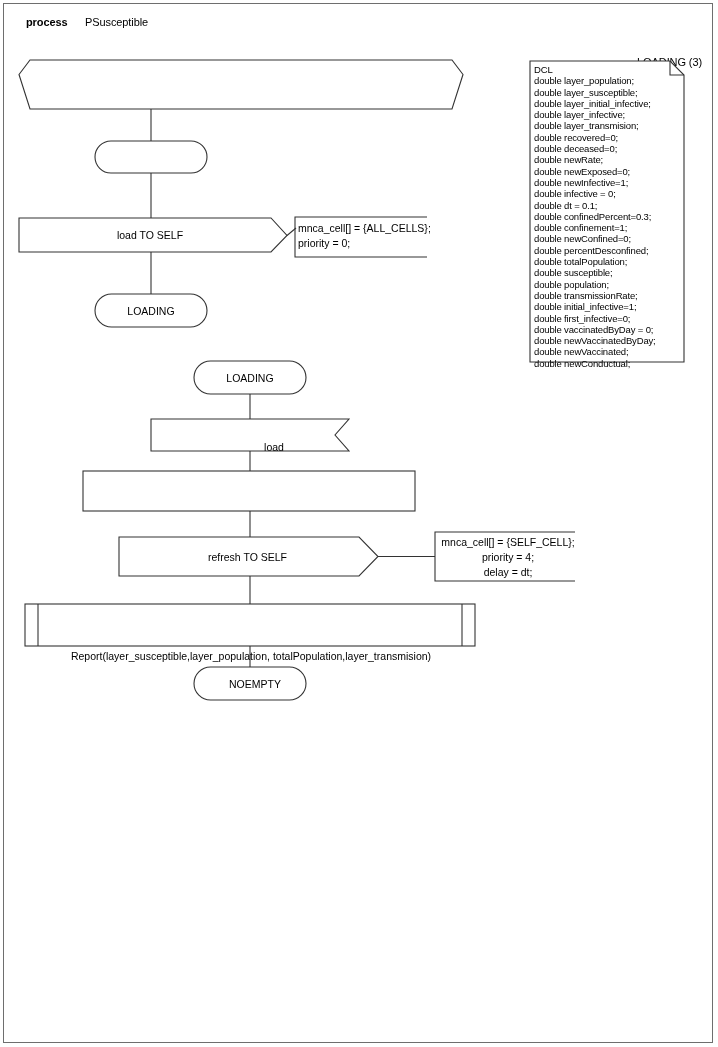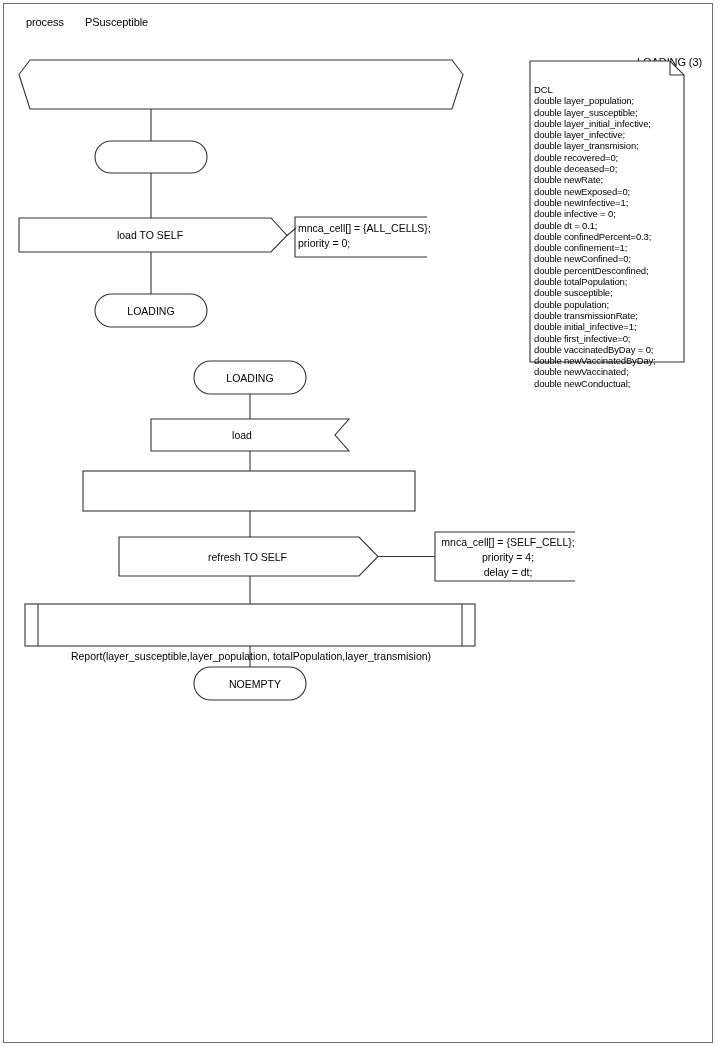--- a/index.html
+++ b/index.html
@@ -30,21 +30,21 @@
   .hdr {
     position: absolute;
     font-size: 11px;
     color: #000;
     white-space: nowrap;
     letter-spacing: -0.1px;
   }
   #hdr-kind {
     left: 26px;
     top: 16px;
-    font-weight: normal;
+    font-weight: bold;
   }
   #hdr-name {
     left: 85px;
     top: 16px;
   }
   #hdr-page {
     right: 16px;
     top: 16px;
     margin-top: 40px;
   }
@@ -73,40 +73,39 @@
     position: absolute;
     left: 534px;
     top: 64px;
     width: 150px;
     font-size: 9.5px;
     line-height: 11.3px;
     color: #000;
     text-align: left;
     white-space: pre-line;
     letter-spacing: -0.15px;
-    margin-top: 20px;
   }
   #macro-text {
     left: 32px;
     top: 70px;
     width: 420px;
     line-height: 15px;
   }
   #state0-text { left: 96px; top: 146px; width: 110px; }
   #out1-text   { left: 30px; top: 228px; width: 240px; }
   #state1-text { left: 96px; top: 304px; width: 110px; }
   #cmt1-text {
     left: 298px;
     top: 221px;
     width: 140px;
     text-align: left;
     line-height: 15px;
   }
   #state2-text { left: 195px; top: 371px; width: 110px; }
-  #in1-text    { left: 152px; top: 428px; width: 180px; }
+  #in1-text    { left: 152px; top: 440px; width: 180px; padding-left: 32px; }
   #task1-text  { left: 84px; top: 477px; width: 330px; line-height: 15px; }
   #out2-text   { left: 130px; top: 550px; width: 235px; }
   #cmt2-text {
     left: 438px;
     top: 535px;
     width: 140px;
     text-align: center;
     line-height: 15px;
   }
   #call1-text  { left: 46px; top: 617px; width: 410px; margin-top: 32px; }

